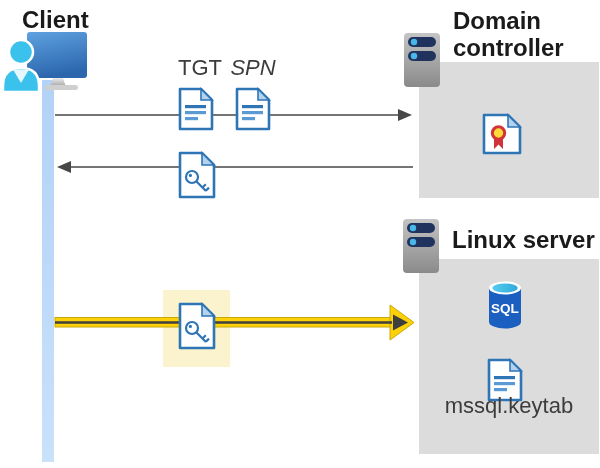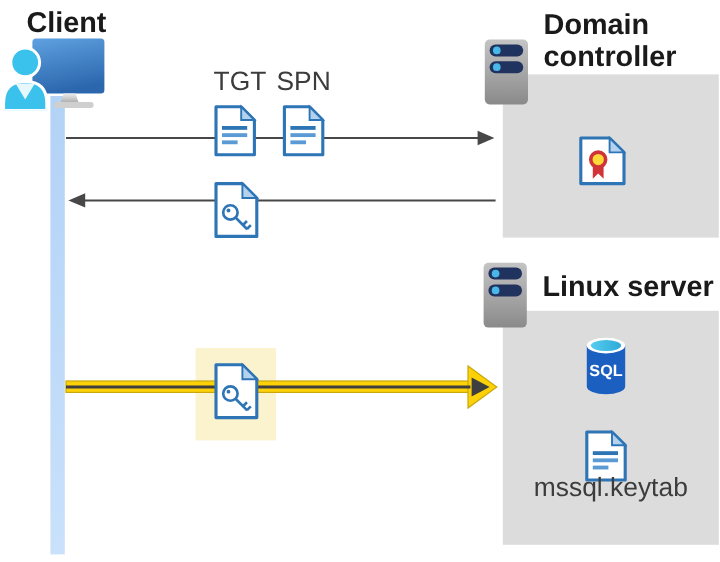--- a/index.html
+++ b/index.html
@@ -163,21 +163,21 @@
     <polygon points="24,3 35,14 24,14" fill="#b4d2ee" stroke="#2e75b6" stroke-width="1.6"></polygon>
     <rect x="8" y="19" width="21" height="3.2" fill="#2e75b6"></rect>
     <rect x="8" y="25" width="21" height="3.2" fill="#5b9bd5"></rect>
     <rect x="8" y="31" width="13" height="3.2" fill="#5b9bd5"></rect>
   </svg>
 
   <div class="abs lbl title" style="left:22px;top:6px;">Client</div>
 
   <div class="abs lbl sub center" style="left:170px;top:55px;width:52px;text-align:right;">TGT</div>
 
-  <div class="abs lbl sub center" style="left:227px;top:55px;width:52px;">SPN</div>
+  <div class="abs lbl sub center" style="left:227px;top:55px;width:52px;font-style:italic;">SPN</div>
 
   <div class="abs lbl title" style="left:453px;top:7px;width:150px;">Domain controller</div>
 
   <div class="abs lbl title" style="left:452px;top:226px;width:150px;">Linux server</div>
 
   <div class="abs lbl sub center" style="left:419px;top:393px;width:180px;">mssql.keytab</div>
 
 </div>
 
 </body></html>

